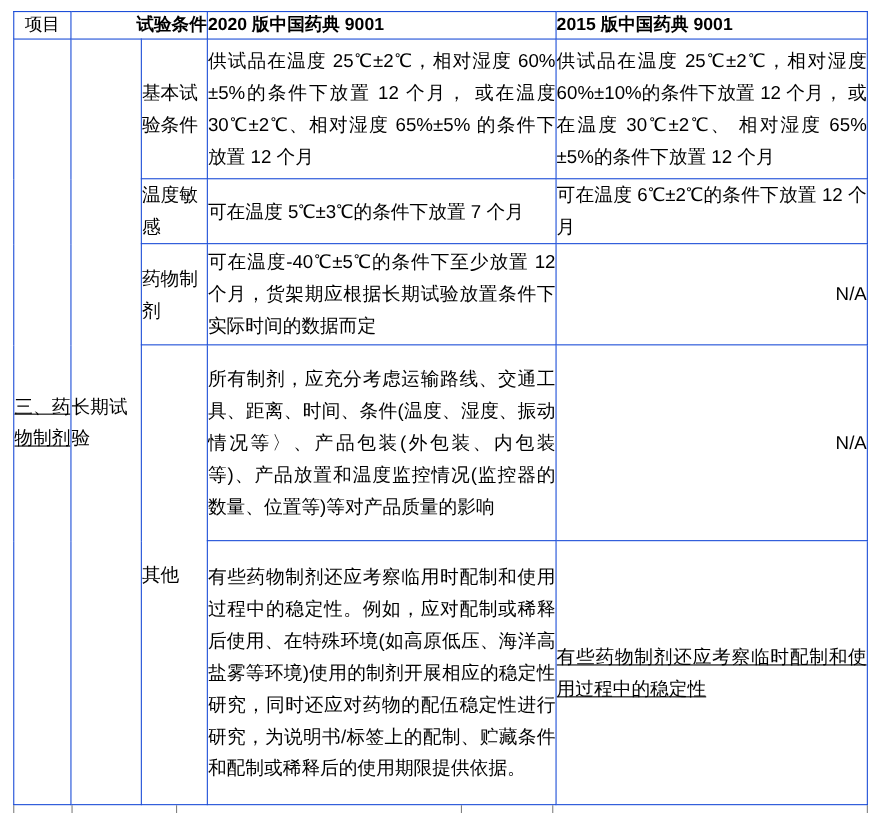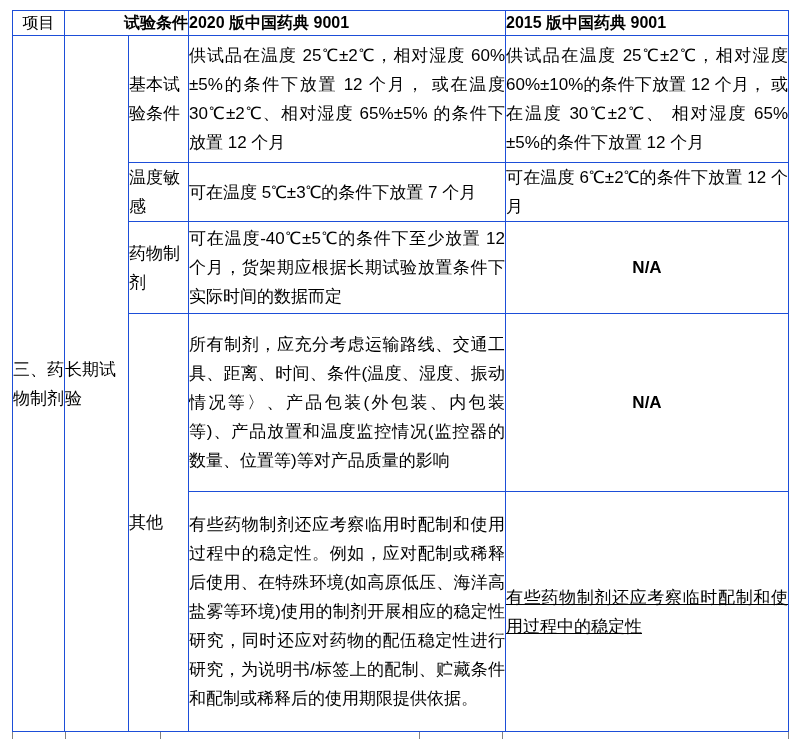--- a/index.html
+++ b/index.html
@@ -24,28 +24,28 @@
     vertical-align: middle;
     padding: 0;
     overflow: hidden;
     word-break: break-word;
   }
   tr.hdr td { font-size: 16px; line-height: 20px; }
   .hc { text-align: center; }
   .b { font-weight: bold; text-align: right; }
   .hl { text-align: left; padding: 0 4px 0 8px; font-weight: bold; }
   .lbl { text-align: left; }
-  .lbl-c1 { padding: 0 7px; }
+  .lbl-c1 { padding: 0 7px; text-decoration: underline; }
   .lbl-c2 { padding: 0 10px; }
   .lbl-c3 { padding: 0 9px; }
   .content {
     text-align: justify;
     padding: 1px 5px 1px 8px;
   }
-  .na { text-align: center; padding-left: 8px; font-weight: bold; }
+  .na { text-align: right; padding-left: 8px; }
   .vtop { vertical-align: top; padding-top: 4px; text-decoration: underline; }
   table.next {
     border-collapse: collapse;
     table-layout: fixed;
     width: 776px;
     margin: 0 0 0 12px;
   }
   table.next td {
     border: 1px solid #808080;
     border-top: none;

